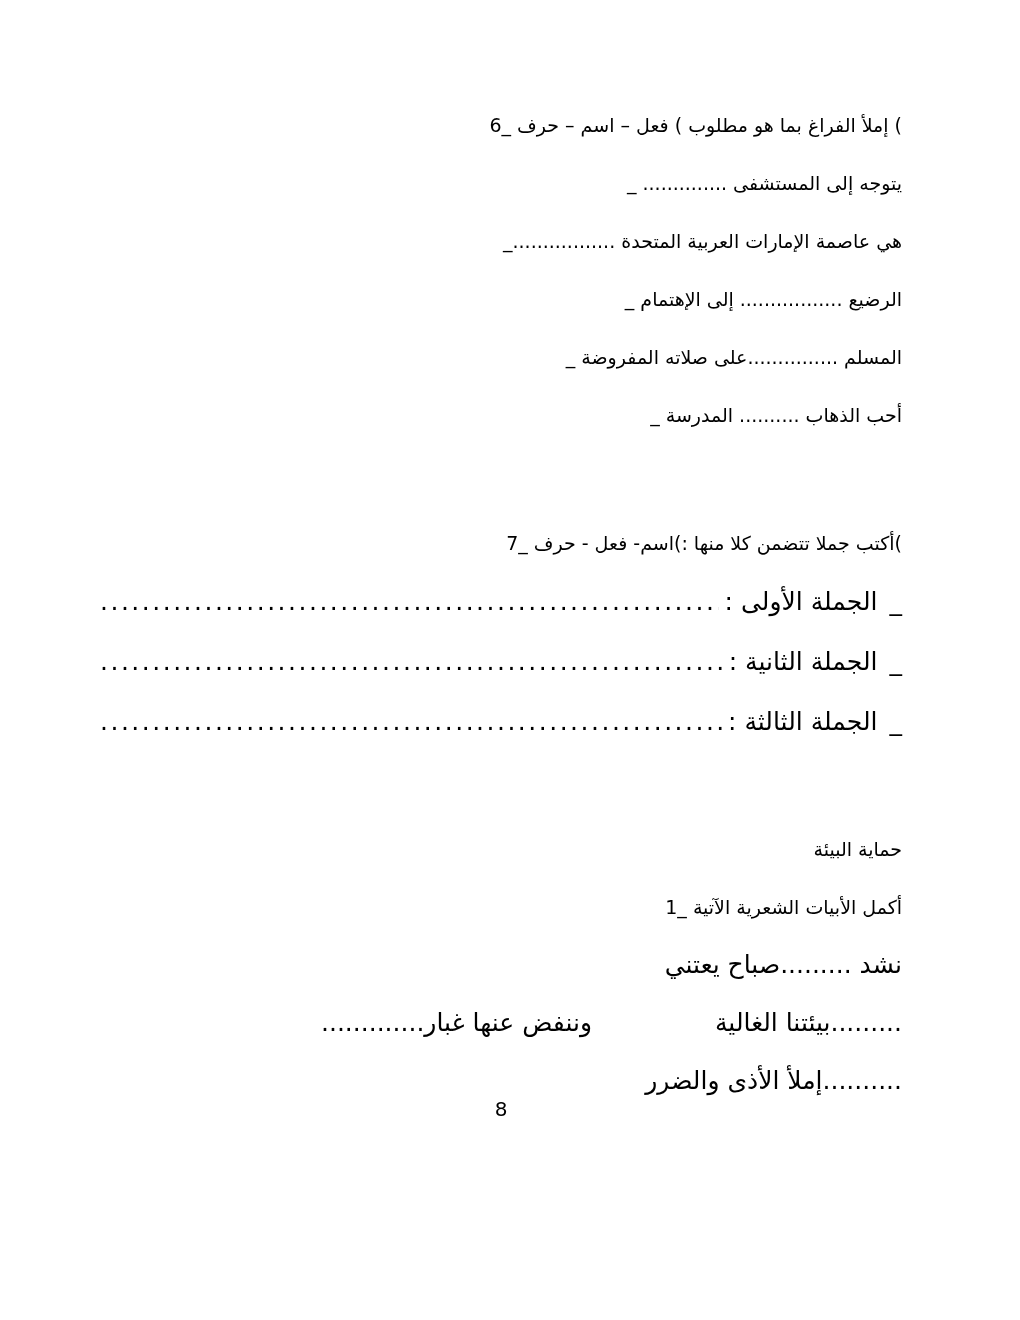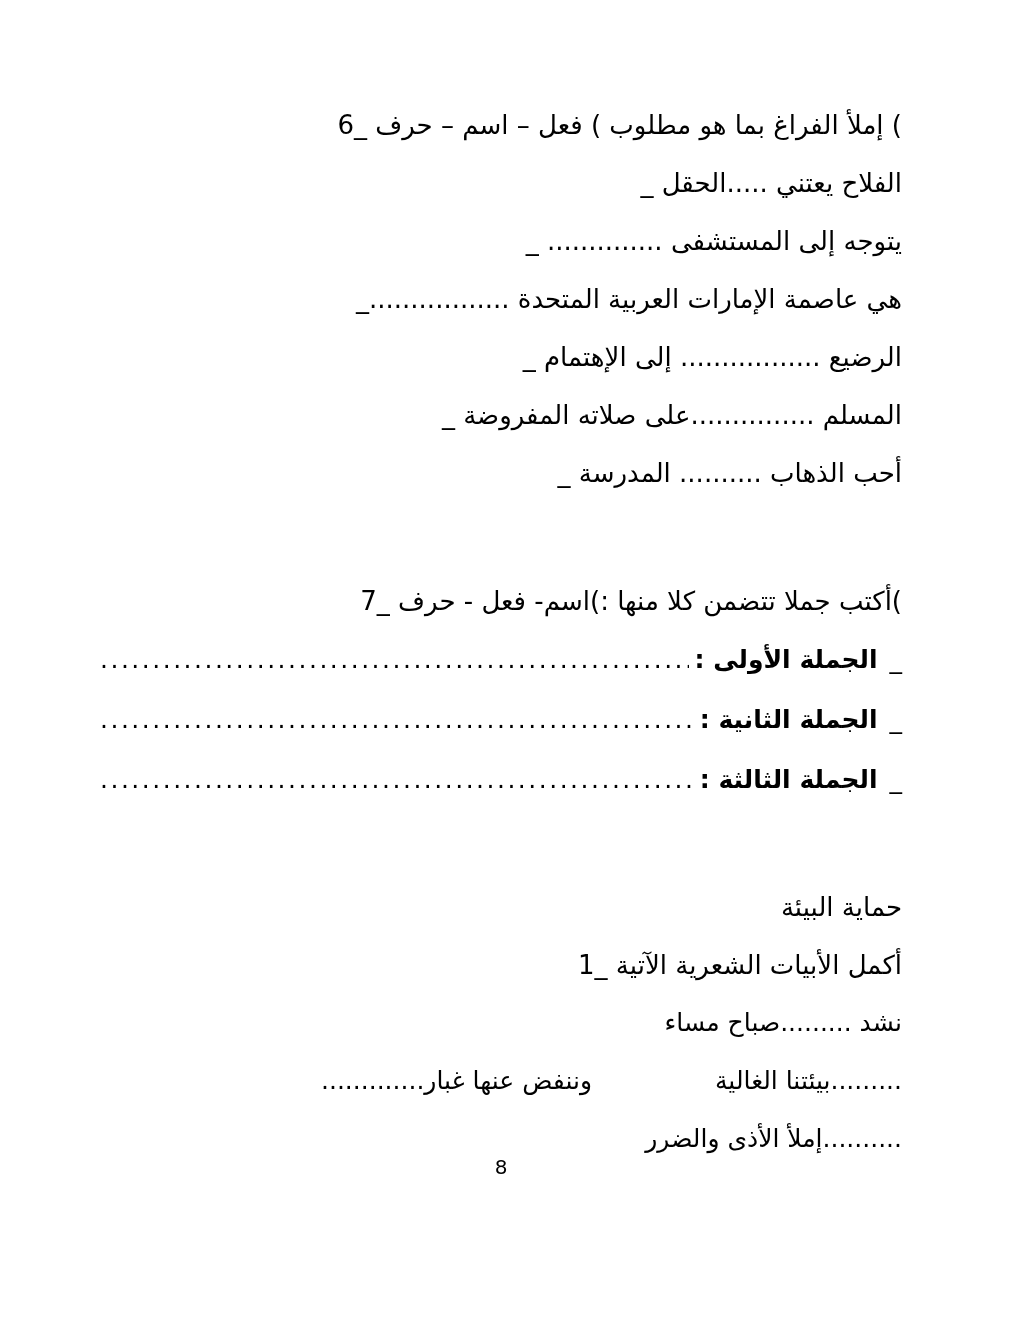--- a/index.html
+++ b/index.html
@@ -18,21 +18,21 @@
     position: relative;
     width: 1020px;
     height: 1320px;
     box-sizing: border-box;
     padding: 96px 118px 0 100px;
     direction: rtl;
     background: #ffffff;
   }
   .line {
     margin: 0;
-    font-size: 26px;
+    font-size: 19px;
     line-height: 58px;
     text-align: right;
     white-space: nowrap;
   }
   .gap-lg { height: 70px; }
   .gap-md { height: 68px; }
 
   
   .sentence-row {
     display: flex;
@@ -46,21 +46,20 @@
     flex: 1 1 auto;
     overflow: hidden;
     letter-spacing: 2.5px;
     white-space: nowrap;
     direction: ltr;
   }
   .sentence-label {
     direction: rtl;
     margin-left: 6px;
     flex: 0 0 auto;
-    font-weight: bold;
   }
   .sentence-underscore {
     margin-left: 12px;
     flex: 0 0 auto;
   }
 
   
   .verse-row {
     display: flex;
     direction: rtl;
@@ -86,21 +85,20 @@
     direction: ltr;
   }
 </style>
 </head>
 <body>
 
 <div class="page">
 
   <section>
     <p class="line">) إملأ الفراغ بما هو مطلوب ) فعل – اسم – حرف _6</p>
-    <p class="line">الفلاح يعتني .....الحقل _</p>
     <p class="line">يتوجه إلى المستشفى .............. _</p>
     <p class="line">هي عاصمة الإمارات العربية المتحدة ................._</p>
     <p class="line">الرضيع ................. إلى الإهتمام _</p>
     <p class="line">المسلم ...............على صلاته المفروضة _</p>
     <p class="line">أحب الذهاب .......... المدرسة _</p>
   </section>
 
   <div class="gap-lg"></div>
 
   <section>
@@ -125,21 +123,21 @@
     </div>
   </section>
 
   <div class="gap-md"></div>
 
   <section>
     <p class="line">حماية البيئة</p>
     <p class="line">أكمل الأبيات الشعرية  الآتية _1</p>
 
     <div class="verse-row">
-      <span class="hemi-left">نشد .........صباح مساء</span>
+      <span class="hemi-left">نشد .........صباح يعتني</span>
     </div>
 
     <div class="verse-row">
       <span class="hemi-right">.........بيئتنا الغالية</span>
       <span class="hemi-left">وننفض عنها غبار.............</span>
     </div>
 
     <div class="verse-row">
       <span class="hemi-left">..........إملأ الأذى والضرر</span>
     </div>

